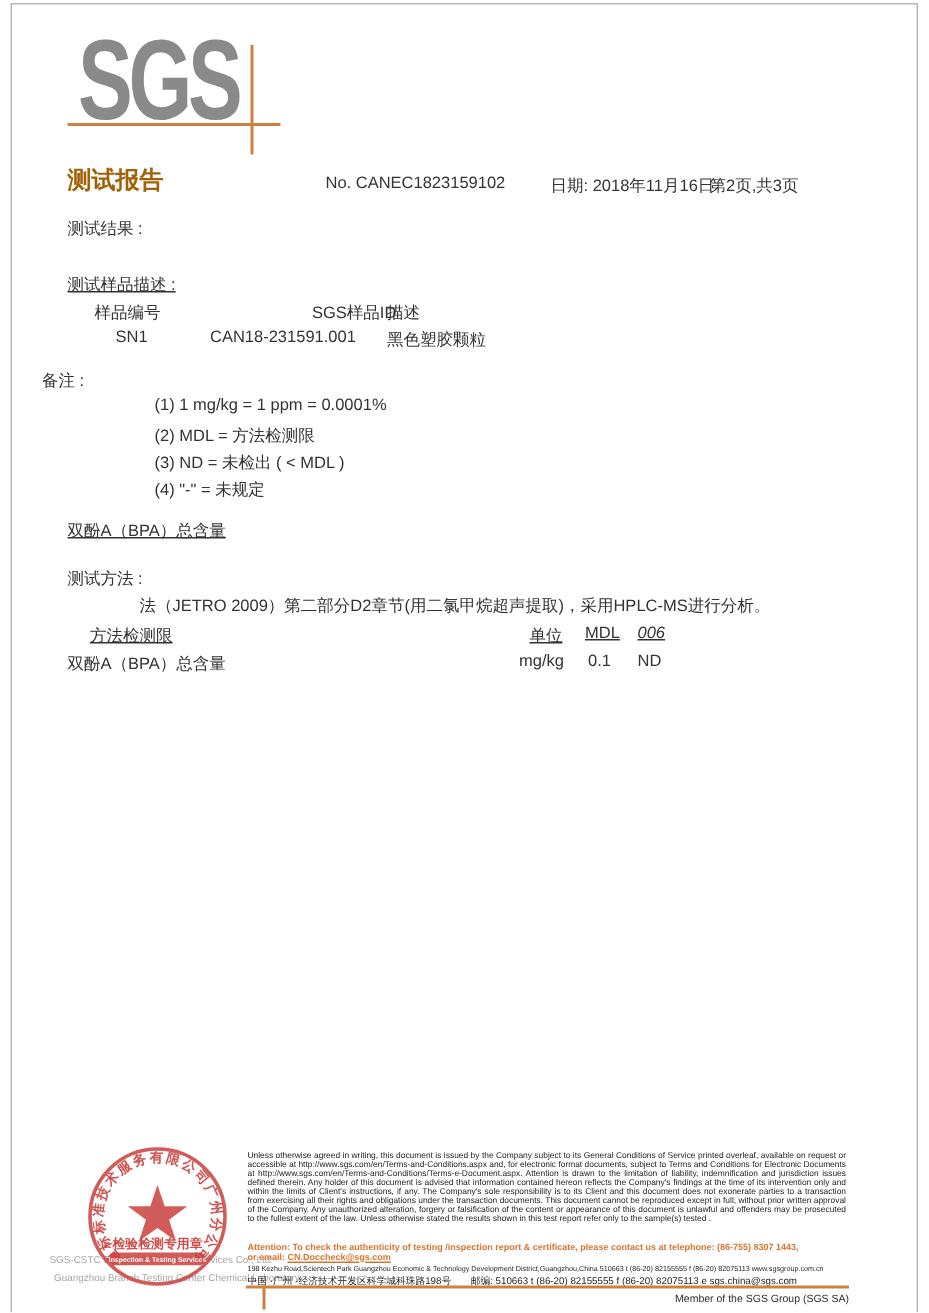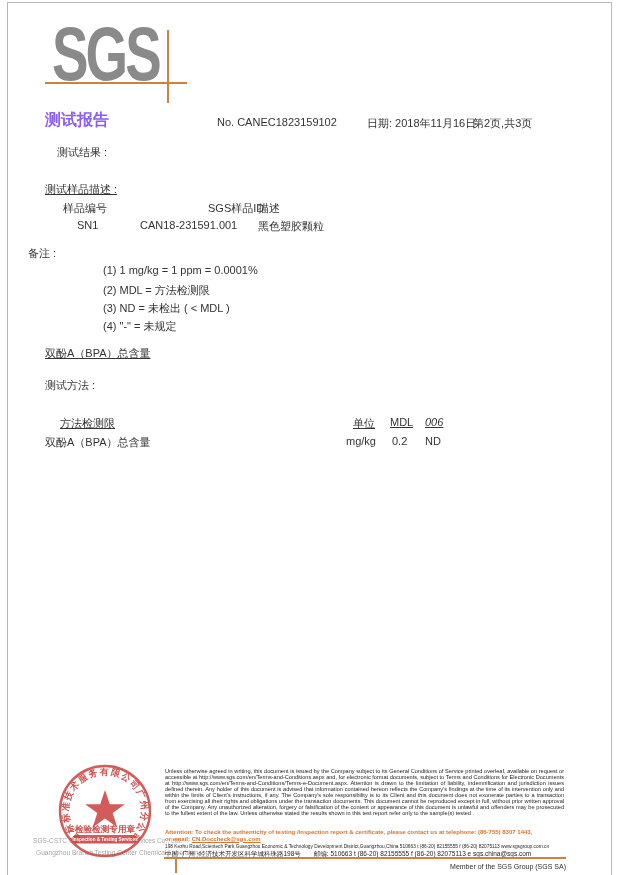--- a/index.html
+++ b/index.html
@@ -2,21 +2,21 @@
 <html><head>
 <meta charset="utf-8">
 <style>
   html,body{margin:0;padding:0;background:#ffffff;}
   body{font-family:"Liberation Sans", sans-serif; color:#2e2e2e;}
   .page{position:relative;width:619px;height:875px;background:#fff;overflow:hidden;}
   .abs{position:absolute;}
   .border{background:#b8b8b8;}
   .orange{background:#cd8240;}
   .logo-text{font-weight:bold;color:#8a8a8a;font-size:76px;line-height:1;letter-spacing:-4px;transform:scaleX(0.72);transform-origin:left top;}
-  .h-title{font-size:16px;font-weight:bold;color:#8b5cf6;}
+  .h-title{font-size:16px;font-weight:bold;color:#a16207;}
   .t11{font-size:11px;color:#333;}
   .lbl{font-size:11px;color:#333;}
   .bold{font-weight:normal;}
   .underline{text-decoration:underline;}
   .italic{font-style:italic;}
   .fineprint{font-size:5.6px;line-height:6px;text-align:justify;color:#1f1f1f;}
   .attn{font-size:6px;line-height:6.5px;font-weight:bold;color:#d9742e;}
   .addr-en{font-size:4.8px;color:#1f1f1f;white-space:nowrap;}
   .addr-cn{font-size:6.5px;color:#1f1f1f;white-space:nowrap;}
   .member{font-size:7px;color:#2e2e2e;text-align:right;}
@@ -34,49 +34,50 @@
 
   <div class="abs logo-text" style="left:52px;top:16px;">SGS</div>
   <div class="abs orange" style="left:45px;top:82px;width:142px;height:2px;"></div>
   <div class="abs orange" style="left:167px;top:30px;width:2px;height:73px;"></div>
 
   <div class="abs h-title" style="left:45px;top:110px;">测试报告</div>
   <div class="abs t11" style="left:217px;top:116px;">No. CANEC1823159102</div>
   <div class="abs t11" style="left:367px;top:116px;">日期: 2018年11月16日</div>
   <div class="abs t11" style="left:473px;top:116px;">第2页,共3页</div>
 
-  <div class="abs lbl" style="left:45px;top:145px;margin-left:12px;">测试结果 :</div>
+  <div class="abs lbl" style="left:45px;top:145px;">测试结果 :</div>
 
   <div class="abs lbl bold underline" style="left:45px;top:182px;">测试样品描述 :</div>
 
   <div class="abs lbl bold" style="left:63px;top:201px;">样品编号</div>
   <div class="abs lbl bold" style="left:172px;top:201px;margin-left:36px;">SGS样品ID</div>
   <div class="abs lbl bold" style="left:258px;top:201px;">描述</div>
 
   <div class="abs lbl" style="left:77px;top:219px;">SN1</div>
   <div class="abs lbl" style="left:140px;top:219px;text-align:right;">CAN18-231591.001</div>
   <div class="abs lbl" style="left:258px;top:219px;">黑色塑胶颗粒</div>
 
   <div class="abs lbl" style="left:28px;top:246px;">备注 :</div>
   <div class="abs lbl" style="left:103px;top:264px;">(1) 1 mg/kg = 1 ppm = 0.0001%</div>
   <div class="abs lbl" style="left:103px;top:283px;">(2) MDL = 方法检测限</div>
   <div class="abs lbl" style="left:103px;top:301px;">(3) ND = 未检出 ( &lt; MDL )</div>
   <div class="abs lbl" style="left:103px;top:319px;">(4) "-" = 未规定</div>
 
   <div class="abs lbl bold underline" style="left:45px;top:346px;">双酚A（BPA）总含量</div>
   <div class="abs lbl" style="left:45px;top:378px;">测试方法 :</div>
+  <div class="abs lbl" style="left:93px;top:396px;width:470px;">法（JETRO 2009）第二部分D2章节(用二氯甲烷超声提取)，采用HPLC-MS进行分析。</div>
 
   <div class="abs lbl bold underline" style="left:60px;top:416px;">方法检测限</div>
   <div class="abs lbl bold underline" style="left:353px;top:416px;">单位</div>
   <div class="abs lbl bold underline" style="left:390px;top:416px;">MDL</div>
   <div class="abs lbl bold underline italic" style="left:425px;top:416px;">006</div>
 
   <div class="abs lbl" style="left:45px;top:435px;">双酚A（BPA）总含量</div>
   <div class="abs lbl" style="left:346px;top:435px;">mg/kg</div>
-  <div class="abs lbl" style="left:392px;top:435px;">0.2</div>
+  <div class="abs lbl" style="left:392px;top:435px;">0.1</div>
   <div class="abs lbl" style="left:425px;top:435px;">ND</div>
 
   <div class="abs company" style="left:33px;top:837px;">SGS-CSTC Standards Technical Services Co., Ltd.</div>
   <div class="abs company" style="left:36px;top:849px;">Guangzhou Branch Testing Center Chemical Laboratory.</div>
 
   <svg class="abs stamp" style="left:56px;top:762px;" width="98" height="98" viewBox="0 0 98 98">
     <circle cx="49" cy="49" r="45" fill="none" stroke="#c9403c" stroke-width="2.4" opacity="0.85"></circle>
     <defs>
       <path id="arcpath" d="M 49,85.5 A 36.5,36.5 0 1 1 49.05,85.5"></path>
     </defs>

